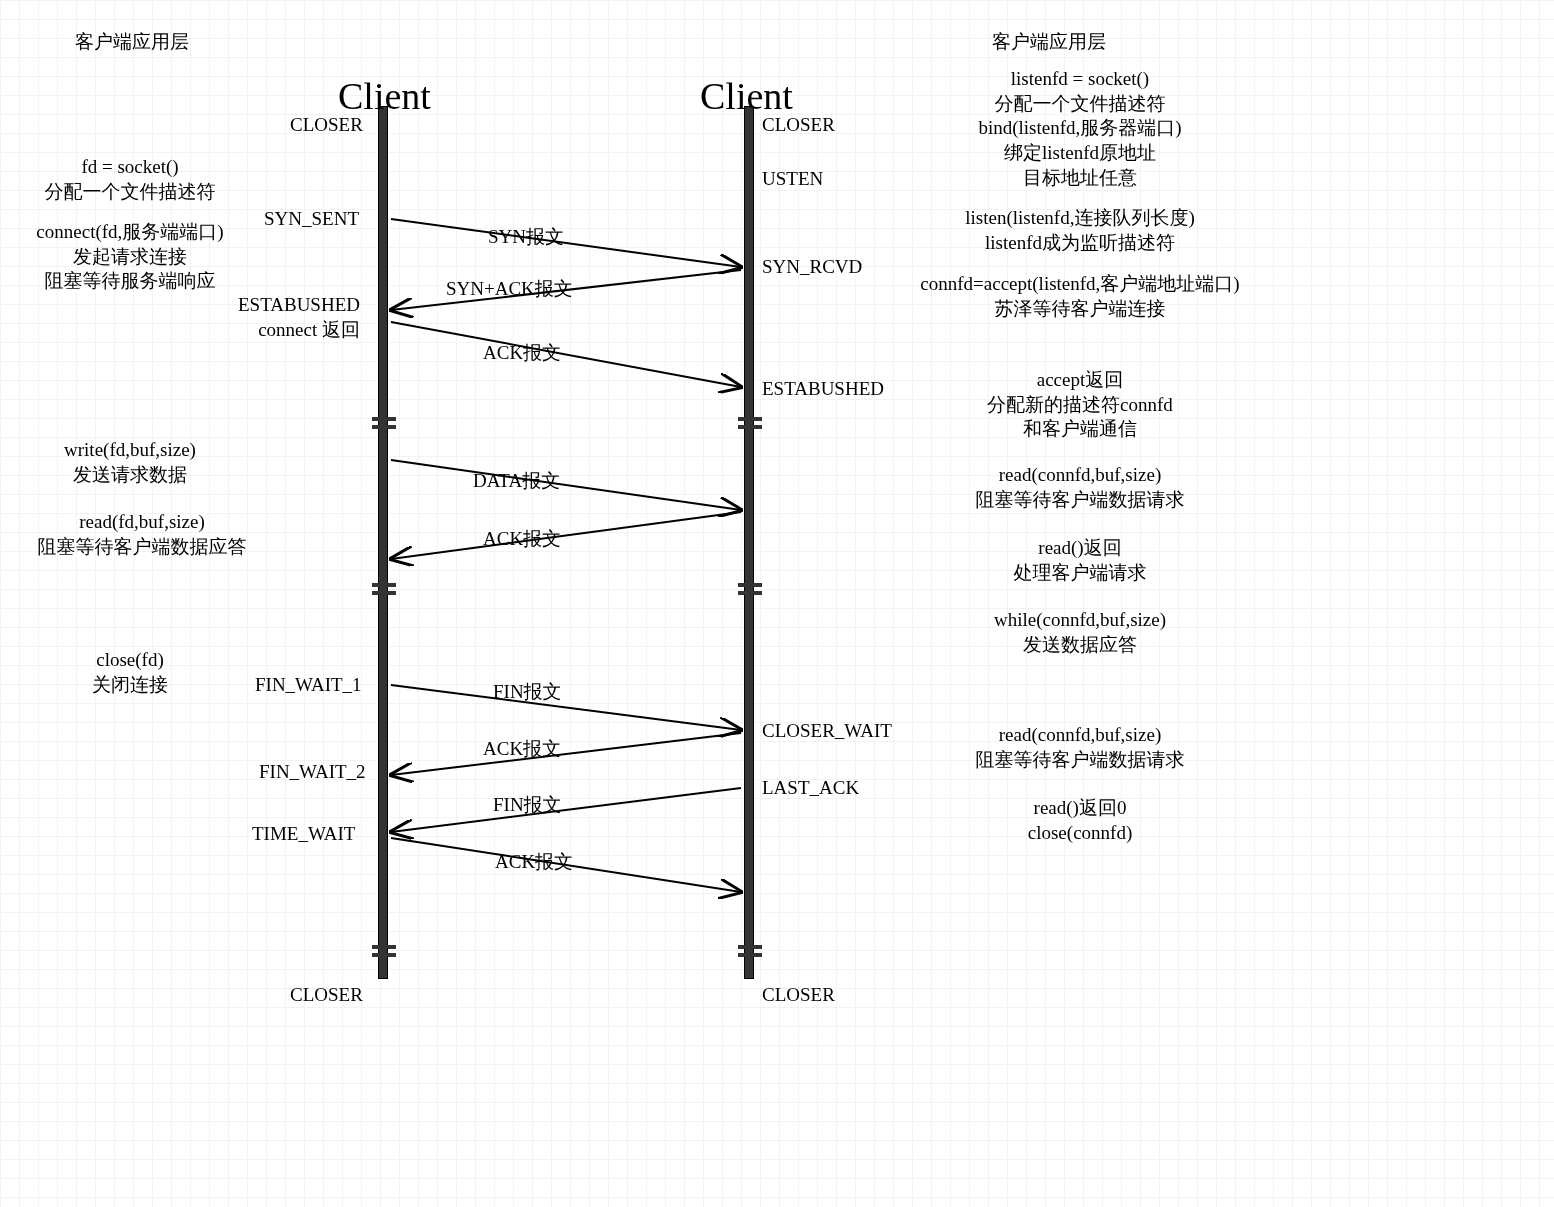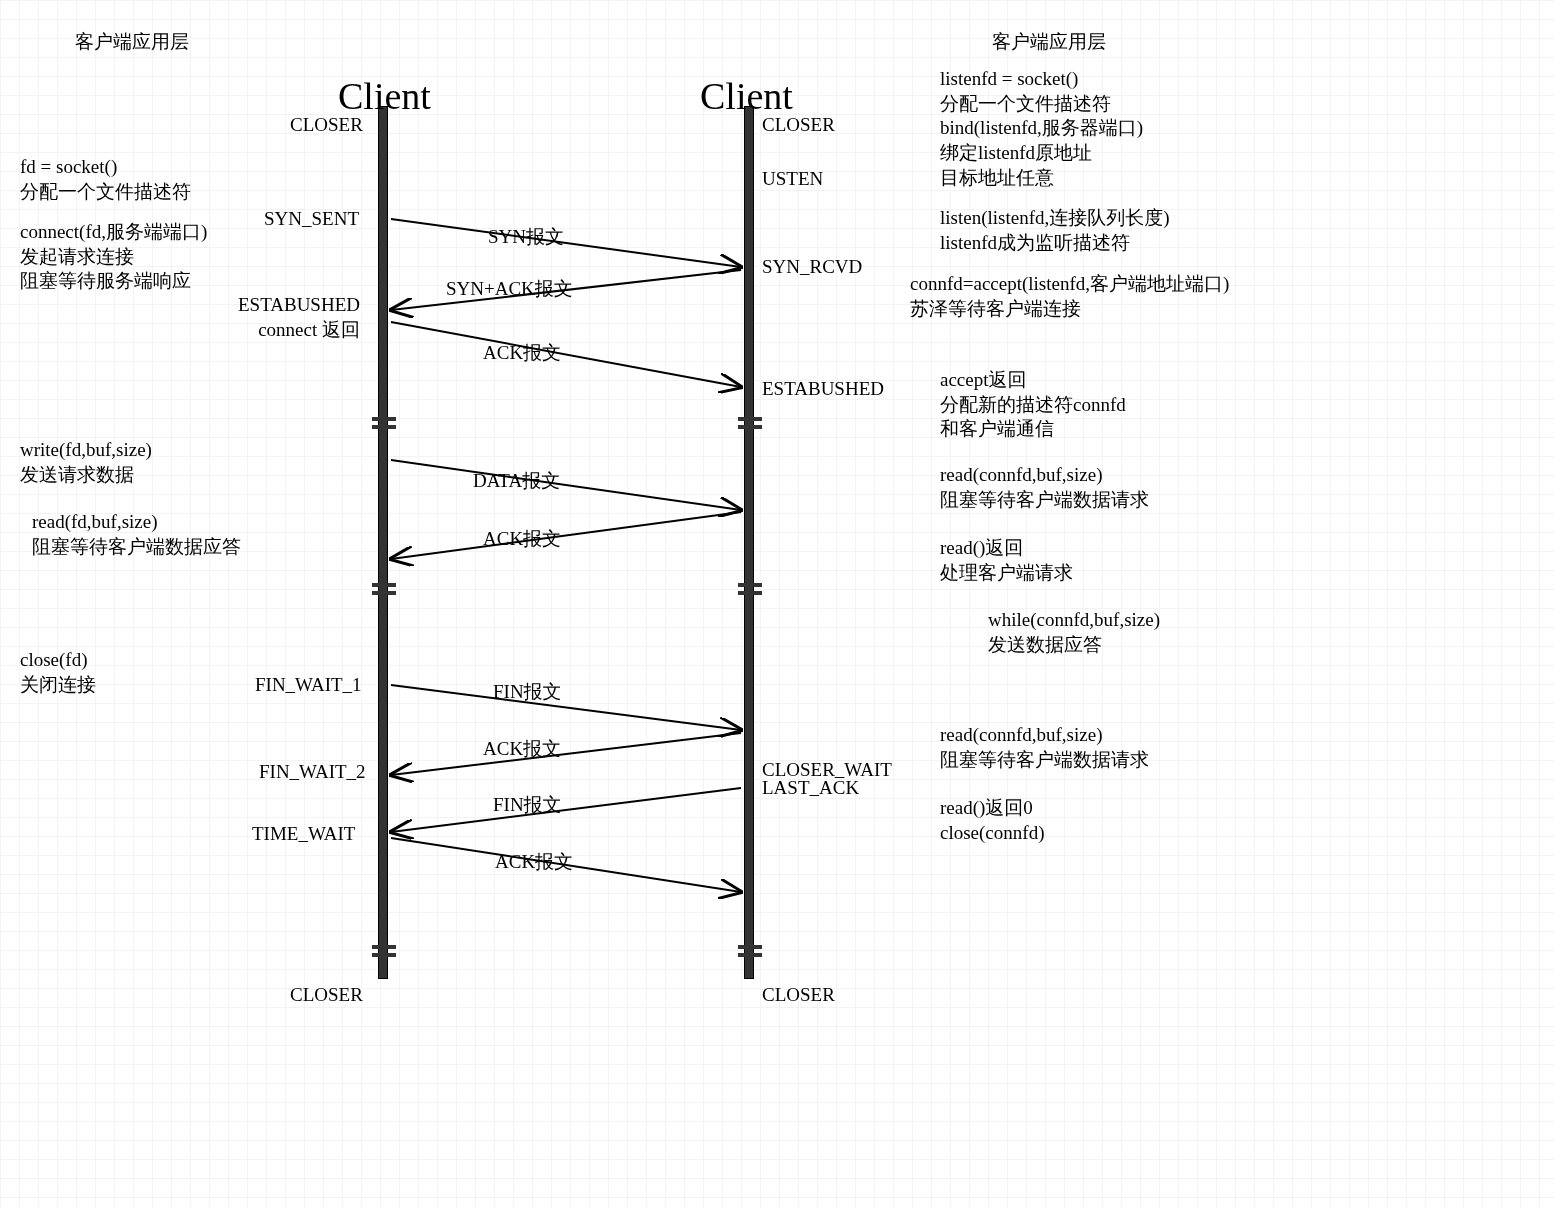--- a/index.html
+++ b/index.html
@@ -1,18 +1,18 @@
 <!DOCTYPE html>
 <html><head>
 <meta charset="utf-8">
 <style>
 *{margin:0;padding:0;box-sizing:border-box}
 body{font-family:Georgia,"Times New Roman",serif;background:#fff;position:relative;width:1554px;height:1207px;overflow:hidden}
 .grid{position:absolute;inset:0;background-image:linear-gradient(to right,#e8e8e8 1px,transparent 1px),linear-gradient(to bottom,#e8e8e8 1px,transparent 1px);background-size:19px 19px;opacity:.5}
-.text{position:absolute;color:#000;font-size:19px;line-height:1.3;white-space:nowrap;text-align:left}
+.text{position:absolute;color:#000;font-size:19px;line-height:1.3;white-space:nowrap;text-align:center}
 .big{font-size:38px}
 .block{white-space:normal;width:220px}
 .lifeline{position:absolute;width:10px;background:#333;border:1px solid #000}
 .tick{position:absolute;width:24px;height:4px;background:#333;left:-7px}
 svg{position:absolute;top:0;left:0;pointer-events:none}
 </style>
 </head>
 <body>
 <div class="grid"></div>
 
@@ -44,37 +44,37 @@
 <div class="text block" style="left:20px;top:438px">write(fd,buf,size)<br>发送请求数据</div>
 <div class="text block" style="left:32px;top:510px">read(fd,buf,size)<br>阻塞等待客户端数据应答</div>
 <div class="text block" style="left:20px;top:648px">close(fd)<br>关闭连接</div>
 
 <div class="text block" style="left:940px;top:67px;width:280px">listenfd = socket()<br>分配一个文件描述符<br>bind(listenfd,服务器端口)<br>绑定listenfd原地址<br>目标地址任意</div>
 <div class="text block" style="left:940px;top:206px;width:280px">listen(listenfd,连接队列长度)<br>listenfd成为监听描述符</div>
 <div class="text block" style="left:910px;top:272px;width:340px">connfd=accept(listenfd,客户端地址端口)<br>苏泽等待客户端连接</div>
 <div class="text block" style="left:940px;top:368px;width:280px">accept返回<br>分配新的描述符connfd<br>和客户端通信</div>
 <div class="text block" style="left:940px;top:463px;width:280px">read(connfd,buf,size)<br>阻塞等待客户端数据请求</div>
 <div class="text block" style="left:940px;top:536px;width:280px">read()返回<br>处理客户端请求</div>
-<div class="text block" style="left:988px;top:608px;width:280px">while(connfd,buf,size)<br>发送数据应答</div>
+<div class="text block" style="left:940px;top:608px;width:280px">while(connfd,buf,size)<br>发送数据应答</div>
 <div class="text block" style="left:940px;top:723px;width:280px">read(connfd,buf,size)<br>阻塞等待客户端数据请求</div>
 <div class="text block" style="left:940px;top:796px;width:280px">read()返回0<br>close(connfd)</div>
 
 <div class="text" style="left:290px;top:113px">CLOSER</div>
 <div class="text" style="left:264px;top:207px">SYN_SENT</div>
 <div class="text" style="left:238px;top:293px;text-align:right">ESTABUSHED<br>connect 返回</div>
 <div class="text" style="left:255px;top:673px">FIN_WAIT_1</div>
 <div class="text" style="left:259px;top:760px">FIN_WAIT_2</div>
 <div class="text" style="left:252px;top:822px">TIME_WAIT</div>
 <div class="text" style="left:290px;top:983px">CLOSER</div>
 
 <div class="text" style="left:762px;top:113px">CLOSER</div>
 <div class="text" style="left:762px;top:167px">USTEN</div>
 <div class="text" style="left:762px;top:255px">SYN_RCVD</div>
 <div class="text" style="left:762px;top:377px">ESTABUSHED</div>
-<div class="text" style="left:762px;top:758px">CLOSER_WAIT</div>
+<div class="text" style="left:762px;top:719px">CLOSER_WAIT</div>
 <div class="text" style="left:762px;top:776px">LAST_ACK</div>
 <div class="text" style="left:762px;top:983px">CLOSER</div>
 
 <div class="text" style="left:488px;top:225px">SYN报文</div>
 <div class="text" style="left:446px;top:277px">SYN+ACK报文</div>
 <div class="text" style="left:483px;top:341px">ACK报文</div>
 <div class="text" style="left:473px;top:469px">DATA报文</div>
 <div class="text" style="left:483px;top:527px">ACK报文</div>
 <div class="text" style="left:493px;top:680px">FIN报文</div>
 <div class="text" style="left:483px;top:737px">ACK报文</div>

